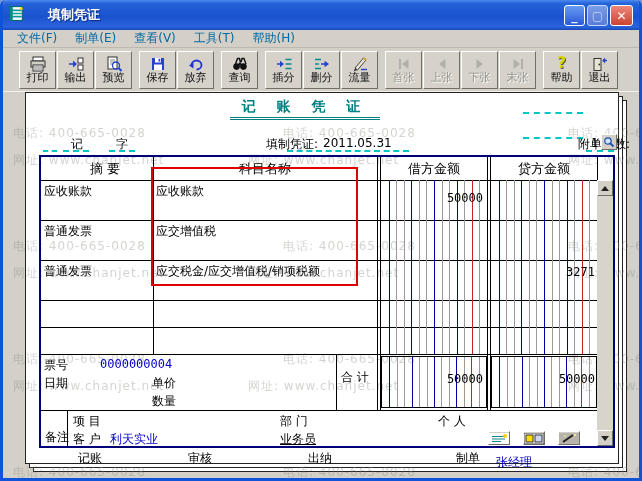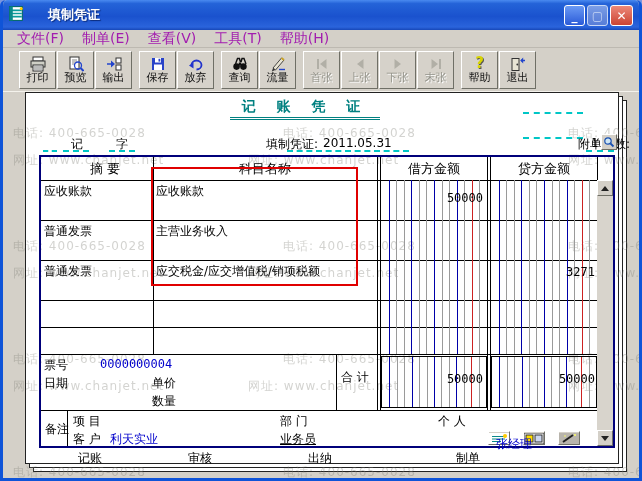--- a/index.html
+++ b/index.html
@@ -13,21 +13,21 @@
             border-radius:4px 4px 0 0;display:flex;align-items:center;padding:0 5px;}
   .title-text{color:#fff;font-weight:bold;font-size:13px;margin-left:23px;text-shadow:1px 1px 1px #0a2a7a;}
   .win-btns{position:absolute;right:6px;top:5px;display:flex;gap:2px;}
   .wbtn{width:21px;height:21px;border-radius:3px;border:1px solid #fff;display:flex;align-items:center;justify-content:center;
         color:#fff;font-size:12px;font-weight:bold;line-height:1;}
   .wbtn.min{background:linear-gradient(180deg,#6a9af4,#2a5ad8);}
   .wbtn.max{background:linear-gradient(180deg,#9ab4ec,#6a88d8);opacity:.75;}
   .wbtn.close{background:linear-gradient(180deg,#ec8878,#cc4433);width:23px;}
   
   .menubar{height:18px;display:flex;align-items:center;gap:2px;padding-left:6px;border-bottom:1px solid #bdb9b1;}
-  .menu-item{font-size:14px;color:#a21caf;padding:6px 8px;cursor:default;}
+  .menu-item{font-size:12px;color:#0369a1;padding:6px 8px;cursor:default;}
   
   .toolbar{height:44px;display:flex;align-items:center;padding-left:16px;position:relative;border-bottom:1px solid #f4f2ec;}
   .tbtn{width:37px;height:38px;margin-right:1px;background:#d6d2ca;border:1px solid;border-color:#ffffff #6f6f66 #6f6f66 #ffffff;
         display:flex;flex-direction:column;align-items:center;justify-content:center;position:relative;z-index:2;}
   .tbtn .ticon{height:17px;display:flex;align-items:flex-end;justify-content:center;}
   .tbtn .tlabel{font-size:11px;color:#111;line-height:12px;white-space:nowrap;}
   .tbtn.gap{margin-left:6px;}
   .tbtn.disabled .tlabel{color:#93938a;text-shadow:1px 1px 0 #fff;font-family:Liberation Mono, monospace;}
   .tbtn.disabled .ticon{opacity:.5;}
   .helpmark{font-size:15px;font-weight:bold;color:#d8d400;text-shadow:1px 1px 0 #555;}
@@ -104,39 +104,39 @@
             <rect x="1" y="5" width="14" height="6" fill="#cfcfc6" stroke="#333"></rect>
             <rect x="3" y="9" width="10" height="6" fill="#fff" stroke="#333"></rect>
             <path d="M4 11h8M4 13h8" stroke="#777"></path>
           </svg>
         </span>
       <span class="tlabel">打印</span>
     </div>
     <div class="tbtn">
       <span class="ticon">
           <svg width="16" height="16" viewBox="0 0 16 16">
+            <path d="M1 8h5" stroke="#2244cc" stroke-width="1.5"></path>
+            <path d="M5 4.5l4 3.5-4 3.5z" fill="#2244cc"></path>
+            <rect x="10" y="2" width="5" height="5" fill="#fff" stroke="#333"></rect>
+            <rect x="10" y="9" width="5" height="5" fill="#fff" stroke="#333"></rect>
+          </svg>
+        </span>
+      <span class="tlabel">输出</span>
+    </div>
+    <div class="tbtn">
+      <span class="ticon">
+          <svg width="16" height="16" viewBox="0 0 16 16">
             <rect x="2" y="1" width="9" height="12" fill="#fff" stroke="#333"></rect>
             <path d="M4 4h5M4 6h5M4 8h3" stroke="#888"></path>
             <circle cx="10" cy="9.5" r="3.5" fill="none" stroke="#2244cc" stroke-width="1.3"></circle>
             <path d="M12.5 12l3 3" stroke="#2244cc" stroke-width="2"></path>
           </svg>
         </span>
       <span class="tlabel">预览</span>
     </div>
-    <div class="tbtn">
-      <span class="ticon">
-          <svg width="16" height="16" viewBox="0 0 16 16">
-            <path d="M1 8h5" stroke="#2244cc" stroke-width="1.5"></path>
-            <path d="M5 4.5l4 3.5-4 3.5z" fill="#2244cc"></path>
-            <rect x="10" y="2" width="5" height="5" fill="#fff" stroke="#333"></rect>
-            <rect x="10" y="9" width="5" height="5" fill="#fff" stroke="#333"></rect>
-          </svg>
-        </span>
-      <span class="tlabel">输出</span>
-    </div>
     <div class="tbtn gap">
       <span class="ticon">
           <svg width="16" height="16" viewBox="0 0 16 16">
             <rect x="2" y="2" width="12" height="12" fill="#2943c8"></rect>
             <rect x="5" y="2" width="6" height="4.5" fill="#fff"></rect>
             <rect x="8.5" y="2.8" width="1.8" height="2.8" fill="#2943c8"></rect>
             <rect x="4" y="8.5" width="8" height="5.5" fill="#fff"></rect>
           </svg>
         </span>
       <span class="tlabel">保存</span>
@@ -153,20 +153,40 @@
     <div class="tbtn gap">
       <span class="ticon">
           <svg width="16" height="16" viewBox="0 0 16 16">
             <path d="M3.5 8L5.5 2.5h2l.7 3h-.4 1.4l.8-3h2L14 8" fill="none" stroke="#111" stroke-width="1.4"></path>
             <circle cx="4.6" cy="10.6" r="3.3" fill="#111"></circle>
             <circle cx="11.4" cy="10.6" r="3.3" fill="#111"></circle>
             <rect x="6.8" y="6.5" width="2.4" height="3" fill="#111"></rect>
           </svg>
         </span>
       <span class="tlabel">查询</span>
+    </div>
+    <div class="tbtn gap">
+      <span class="ticon">
+          <svg width="16" height="16" viewBox="0 0 16 16">
+            <path d="M1 8h4" stroke="#2244cc" stroke-width="1.5"></path>
+            <path d="M4 4.8l4 3.2-4 3.2z" fill="#2244cc"></path>
+            <path d="M9.5 3.5h6M9.5 8h6M9.5 12.5h6" stroke="#068a8a" stroke-width="1.4"></path>
+          </svg>
+        </span>
+      <span class="tlabel">插分</span>
+    </div>
+    <div class="tbtn">
+      <span class="ticon">
+          <svg width="16" height="16" viewBox="0 0 16 16">
+            <path d="M1 3.5h6M1 8h4M1 12.5h6" stroke="#068a8a" stroke-width="1.4"></path>
+            <path d="M7 8h4" stroke="#2244cc" stroke-width="1.5"></path>
+            <path d="M10.5 4.8l4.5 3.2-4.5 3.2z" fill="#2244cc"></path>
+          </svg>
+        </span>
+      <span class="tlabel">删分</span>
     </div>
     <div class="tbtn">
       <span class="ticon">
           <svg width="16" height="16" viewBox="0 0 16 16">
             <path d="M9 13.5h6" stroke="#2244cc" stroke-width="1.4"></path>
             <path d="M3 12L11.5 2l2.5 2-8.5 10z" fill="#e8e4d4" stroke="#333" stroke-width=".9"></path>
             <path d="M3 12l-1.2 3.5L5.3 14z" fill="#333"></path>
             <path d="M11.5 2l2.5 2" stroke="#c9a227" stroke-width="2"></path>
           </svg>
         </span>
@@ -360,36 +380,36 @@
             <div class="rline g" style="left: 82px;"></div>
             <div class="rline r" style="left: 89px;"></div>
             <div class="rline g" style="left: 97px;"></div>
           </div>
 
         <span class="lbl" style="left:3px;top:26px;">应收账款</span>
         <span class="lbl" style="left:115px;top:26px;">应收账款</span>
         <div class="amt mono" style="left:340px;top:34px;width:102px;">50000</div>
 
         <span class="lbl" style="left:3px;top:66px;">普通发票</span>
-        <span class="lbl" style="left:115px;top:66px;">主营业务收入</span>
+        <span class="lbl" style="left:115px;top:66px;">应交增值税</span>
 
         <span class="lbl" style="left:3px;top:106px;">普通发票</span>
         <span class="lbl" style="left:115px;top:106px;">应交税金/应交增值税/销项税额</span>
         <div class="amt mono" style="left:450px;top:108px;width:104px;">3271</div>
 
         <span class="lbl" style="left:3px;top:200px;">票号</span>
         <span class="lbl mono blue" style="left:59px;top:200px;">0000000004</span>
         <span class="lbl" style="left:3px;top:218px;">日期</span>
         <span class="lbl" style="left:111px;top:218px;">单价</span>
         <span class="lbl" style="left:111px;top:236px;">数量</span>
         <span class="lbl" style="left:300px;top:212px;">合  计</span>
         <div class="amt mono" style="left:340px;top:215px;width:102px;">50000</div>
         <div class="amt mono" style="left:450px;top:215px;width:104px;">50000</div>
 
-        <span class="lbl" style="left:4px;top:264px;">备注</span>
+        <span class="lbl" style="left:4px;top:272px;">备注</span>
         <span class="lbl" style="left:32px;top:256px;">项  目</span>
         <span class="lbl" style="left:32px;top:274px;">客  户</span>
         <span class="lbl blue" style="left:69px;top:274px;">利天实业</span>
         <span class="lbl" style="left:239px;top:256px;">部  门</span>
         <span class="lbl" style="left:239px;top:274px;text-decoration:underline;">业务员</span>
         <span class="lbl" style="left:397px;top:256px;">个  人</span>
         <span class="mini-btn" style="left:447px;top:274px;">
             <svg width="20" height="11" viewBox="0 0 20 11">
               <rect x="0" y="0" width="20" height="11" fill="#fff"></rect>
               <path d="M3 3.5h13M3 6h13M3 8.5h9" stroke="#0a8a8a"></path>
@@ -420,16 +440,16 @@
             <span class="tri-dn"></span>
           </div>
       </div>
 
       <div class="redbox"></div>
 
       <span class="lbl" style="left:75px;top:358px;">记账</span>
       <span class="lbl" style="left:185px;top:358px;">审核</span>
       <span class="lbl" style="left:305px;top:358px;">出纳</span>
       <span class="lbl" style="left:453px;top:358px;">制单</span>
-      <span class="lbl blue" style="left:493px;top:344px;">张经理</span>
+      <span class="lbl blue" style="left:493px;top:362px;">张经理</span>
     </div>
   </div>
 </div>
 
 </body></html>

